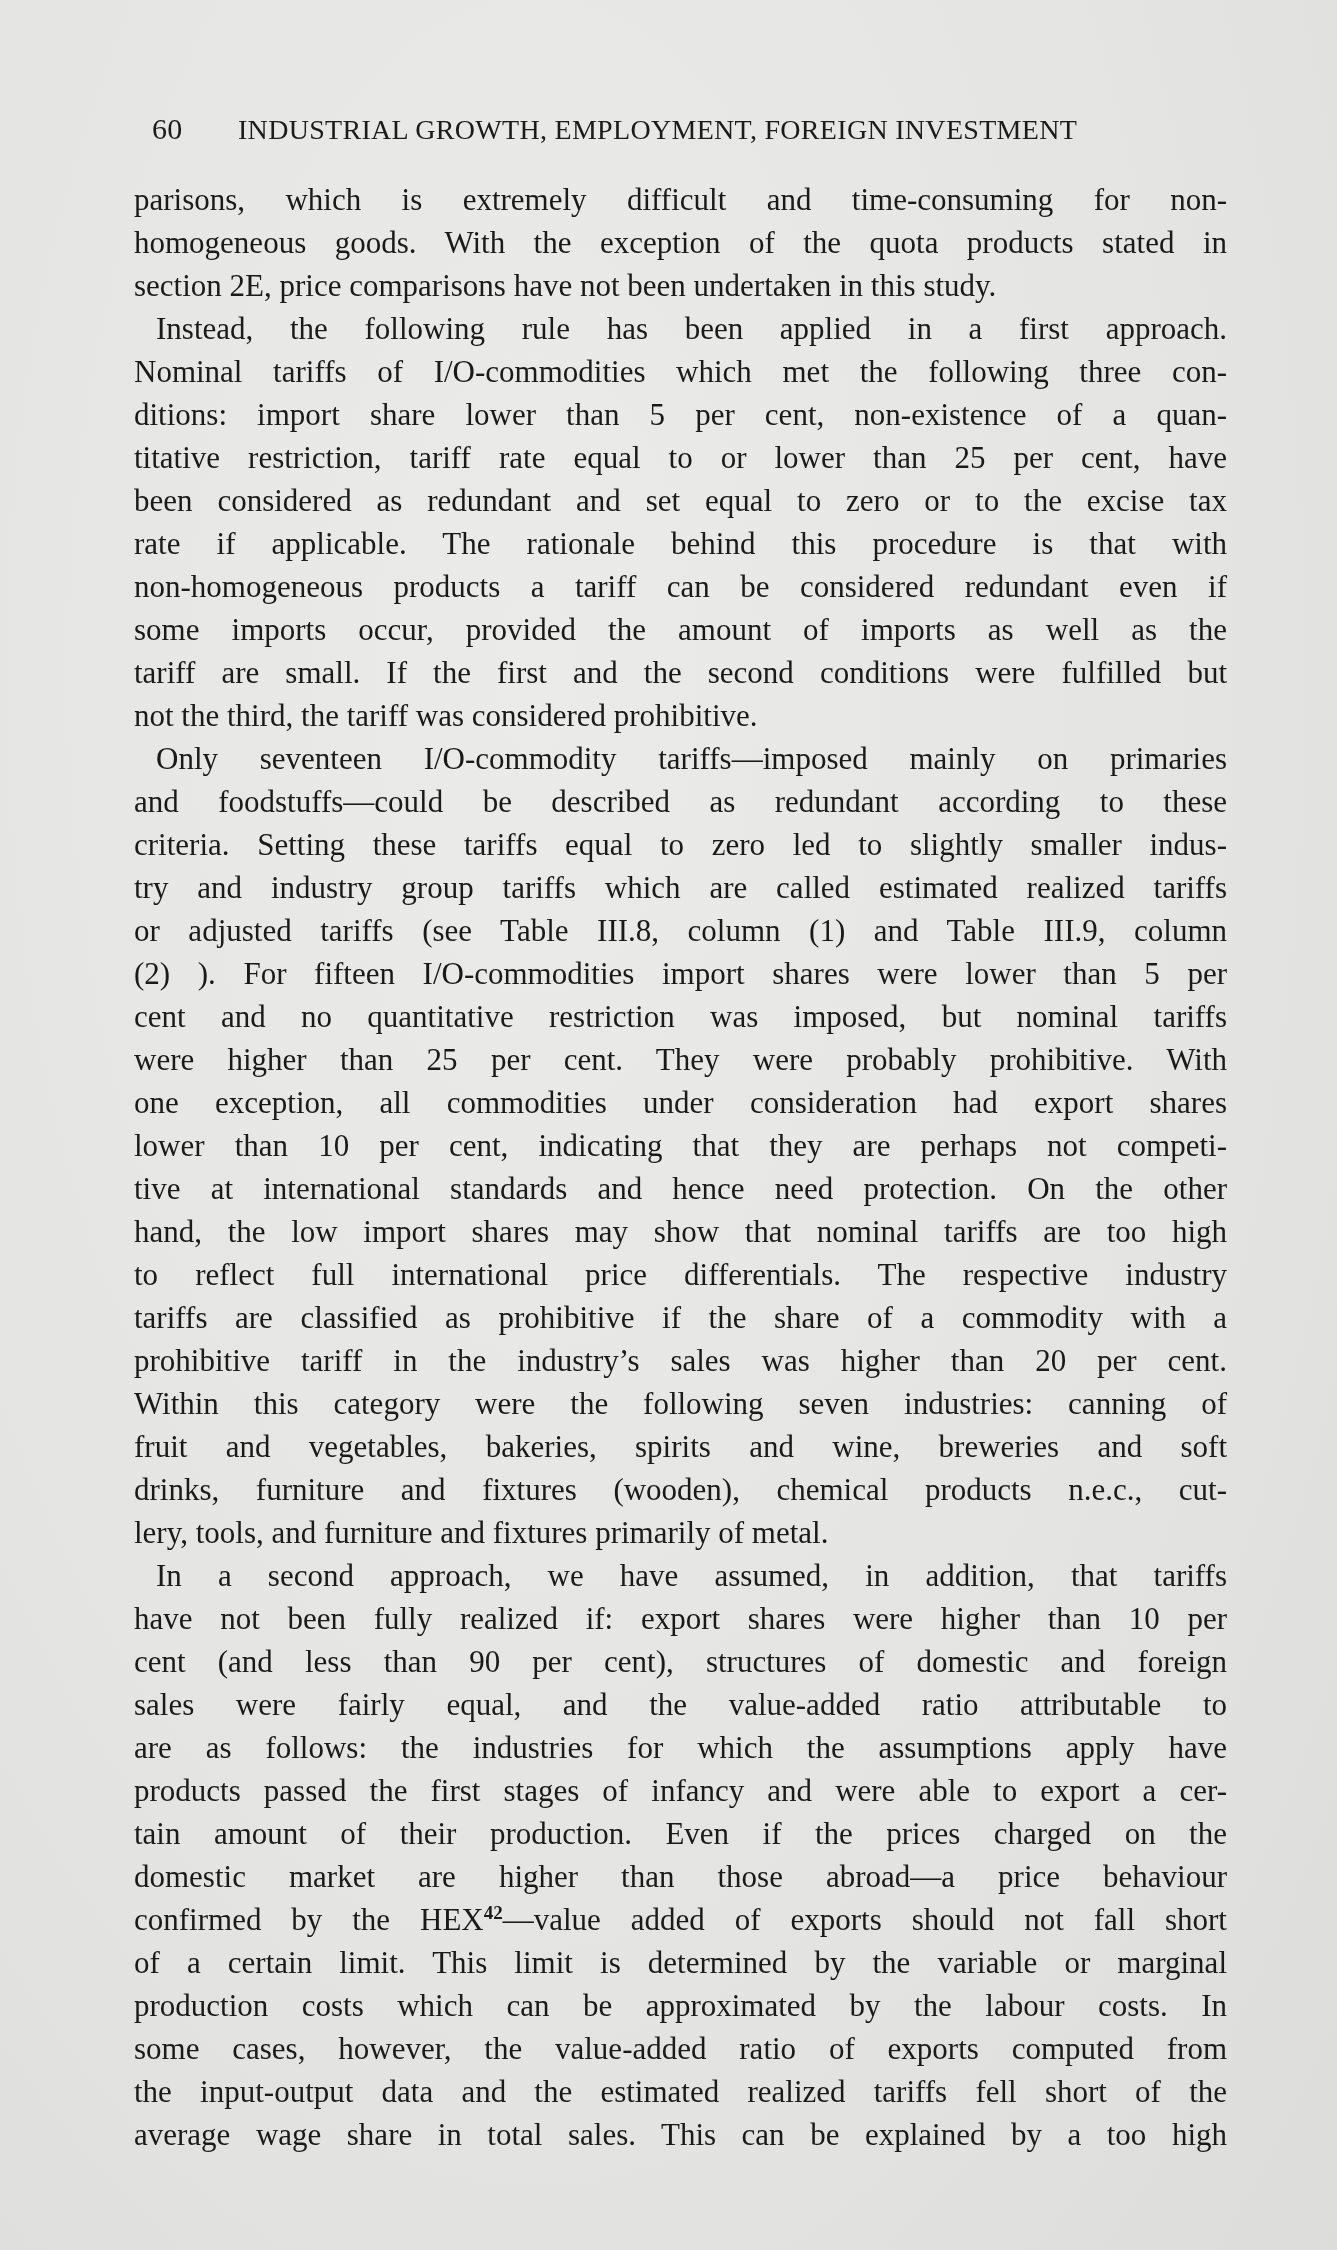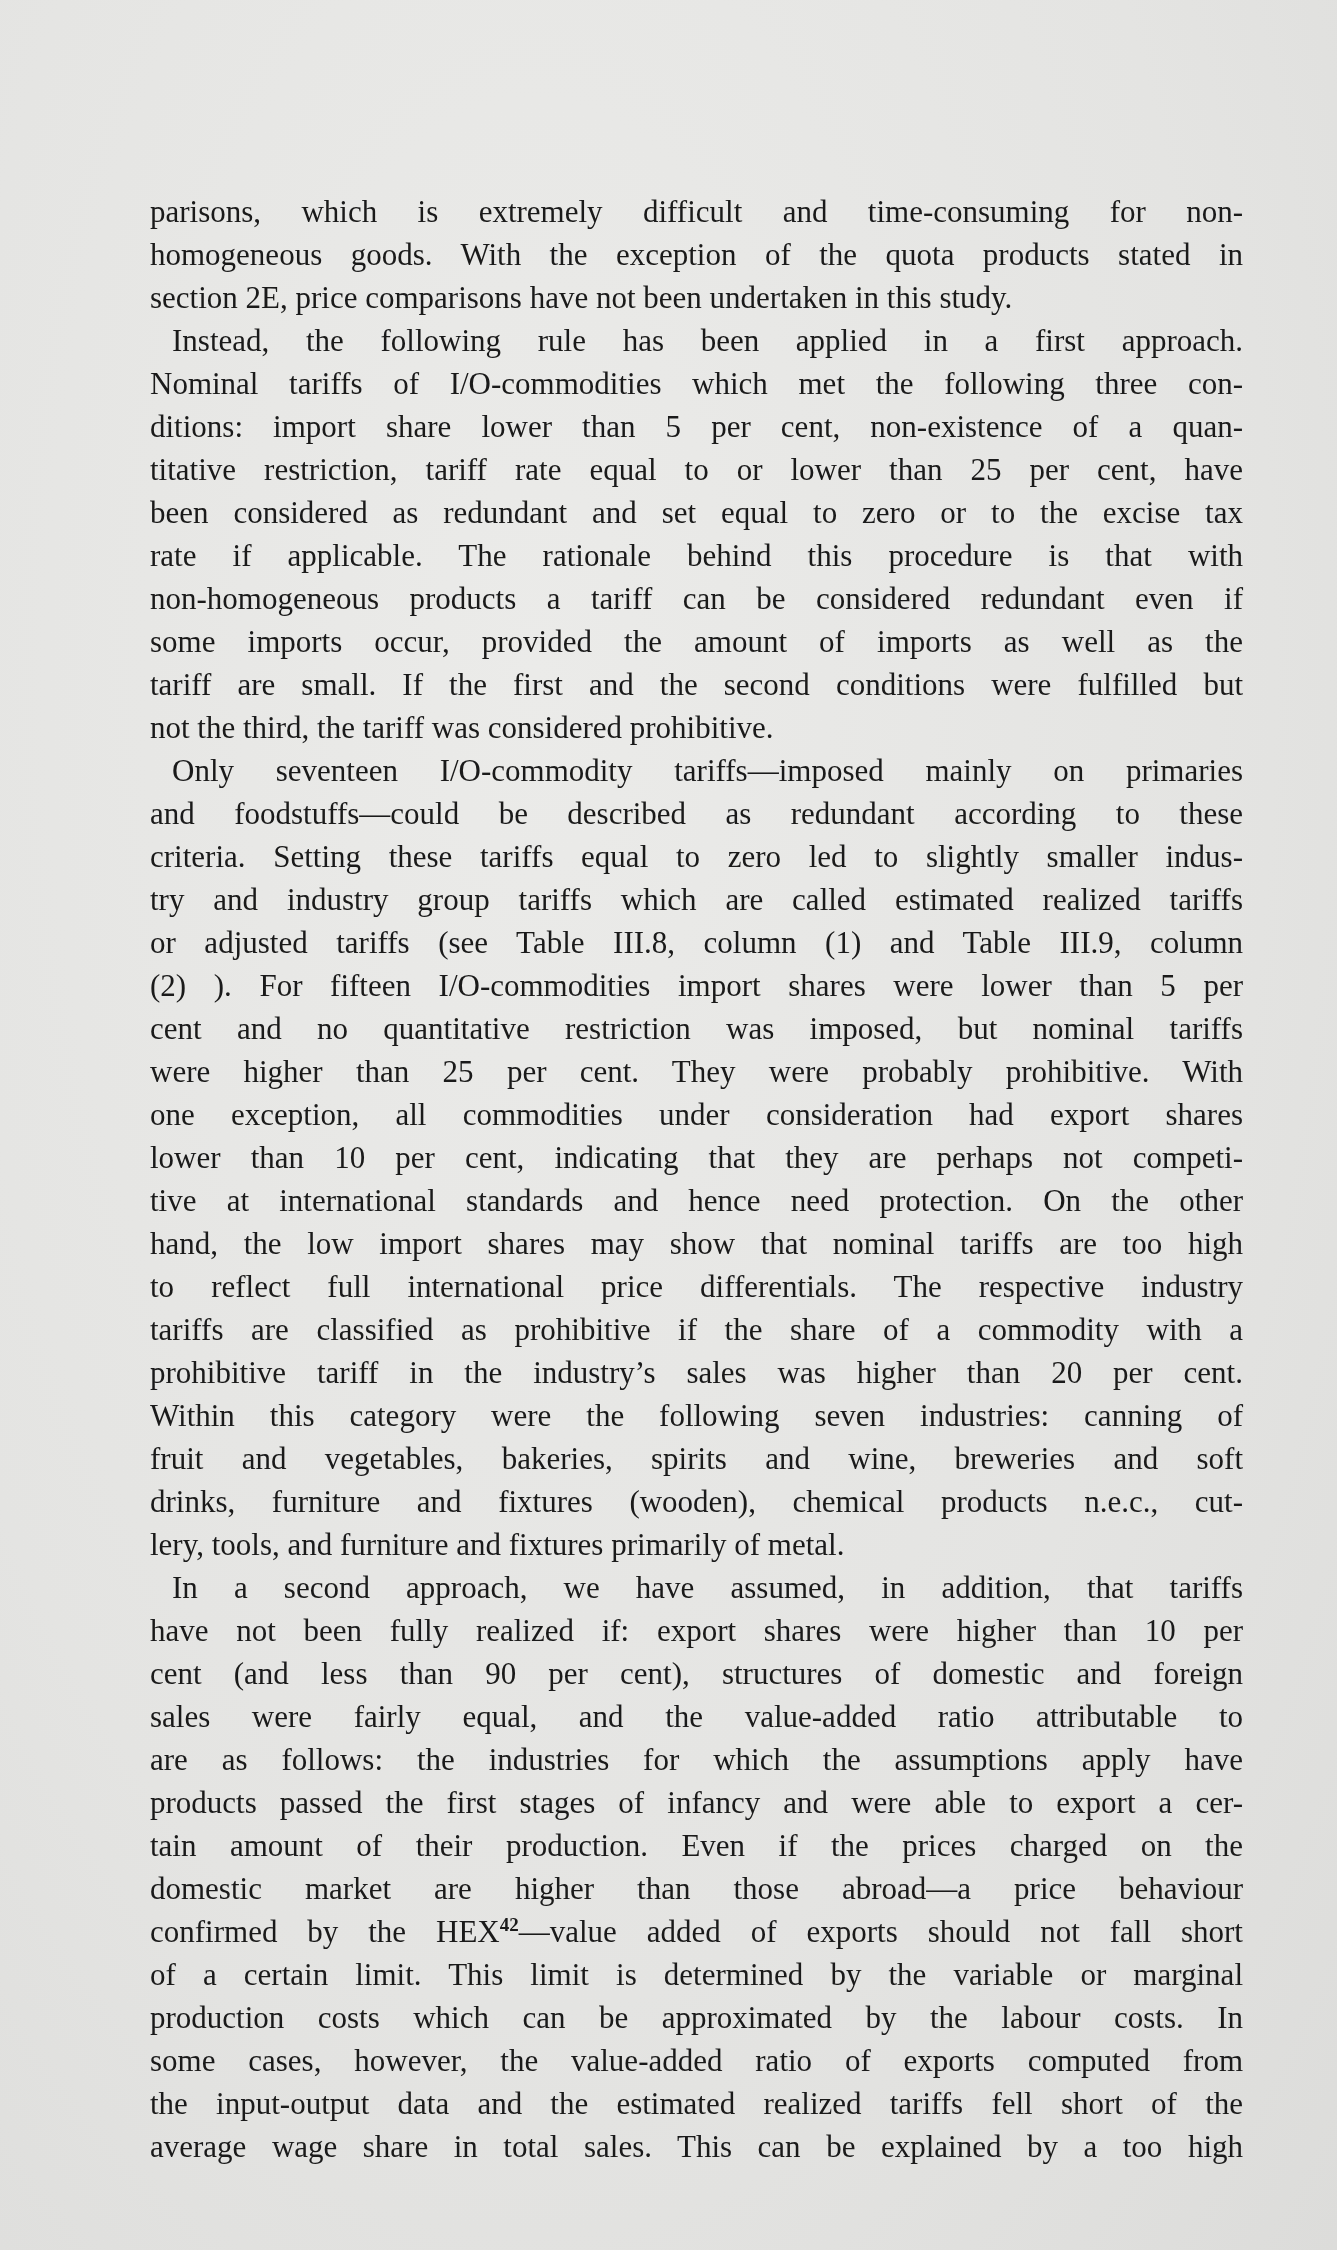--- a/index.html
+++ b/index.html
@@ -14,36 +14,39 @@
     background: radial-gradient(ellipse at 40% 30%, #ebebe9 0%, #e4e4e2 60%, #dcdcda 100%);
   }
   .running-head {
     position: absolute; left: 152px; top: 112px;
     font-family: "Liberation Serif", "DejaVu Serif", serif;
     font-size: 28px; color: #1b1b1b; letter-spacing: 0.3px;
     white-space: nowrap;
   }
   .running-head .folio { display: inline-block; width: 86px; font-size: 30px; }
   .body-text {
-    position: absolute; left: 150px; top: 178px; width: 1093px;
+    position: absolute; left: 134px; top: 178px; width: 1093px;
     font-family: "Liberation Serif", "DejaVu Serif", serif;
-    font-size: 31px; line-height: 43px; color: #1a1a1a; margin-top: 12px;
+    font-size: 31px; line-height: 43px; color: #1a1a1a;
   }
   .line {
     display: block; height: 43px; white-space: nowrap;
     text-align: justify; text-align-last: justify;
   }
   .line.last { text-align-last: left; }
   .line.indent { padding-left: 22px; }
   sup { font-size: 19px; line-height: 0; vertical-align: 11px; font-weight: bold; }
 </style>
 </head>
 <body>
 
 <div class="page">
+  <div class="running-head">
+    <span class="folio">60</span><span>INDUSTRIAL GROWTH, EMPLOYMENT, FOREIGN INVESTMENT</span>
+  </div>
   <div class="body-text" id="body-text">
       <div>
         <span class="line">parisons, which is extremely difficult and time-consuming for non-</span>
         <span class="line">homogeneous goods. With the exception of the quota products stated in</span>
         <span class="line last">section 2E, price comparisons have not been undertaken in this study.</span>
       </div>
       <div>
         <span class="line indent">Instead, the following rule has been applied in a first approach.</span>
         <span class="line">Nominal tariffs of I/O-commodities which met the following three con-</span>
         <span class="line">ditions: import share lower than 5 per cent, non-existence of a quan-</span>

